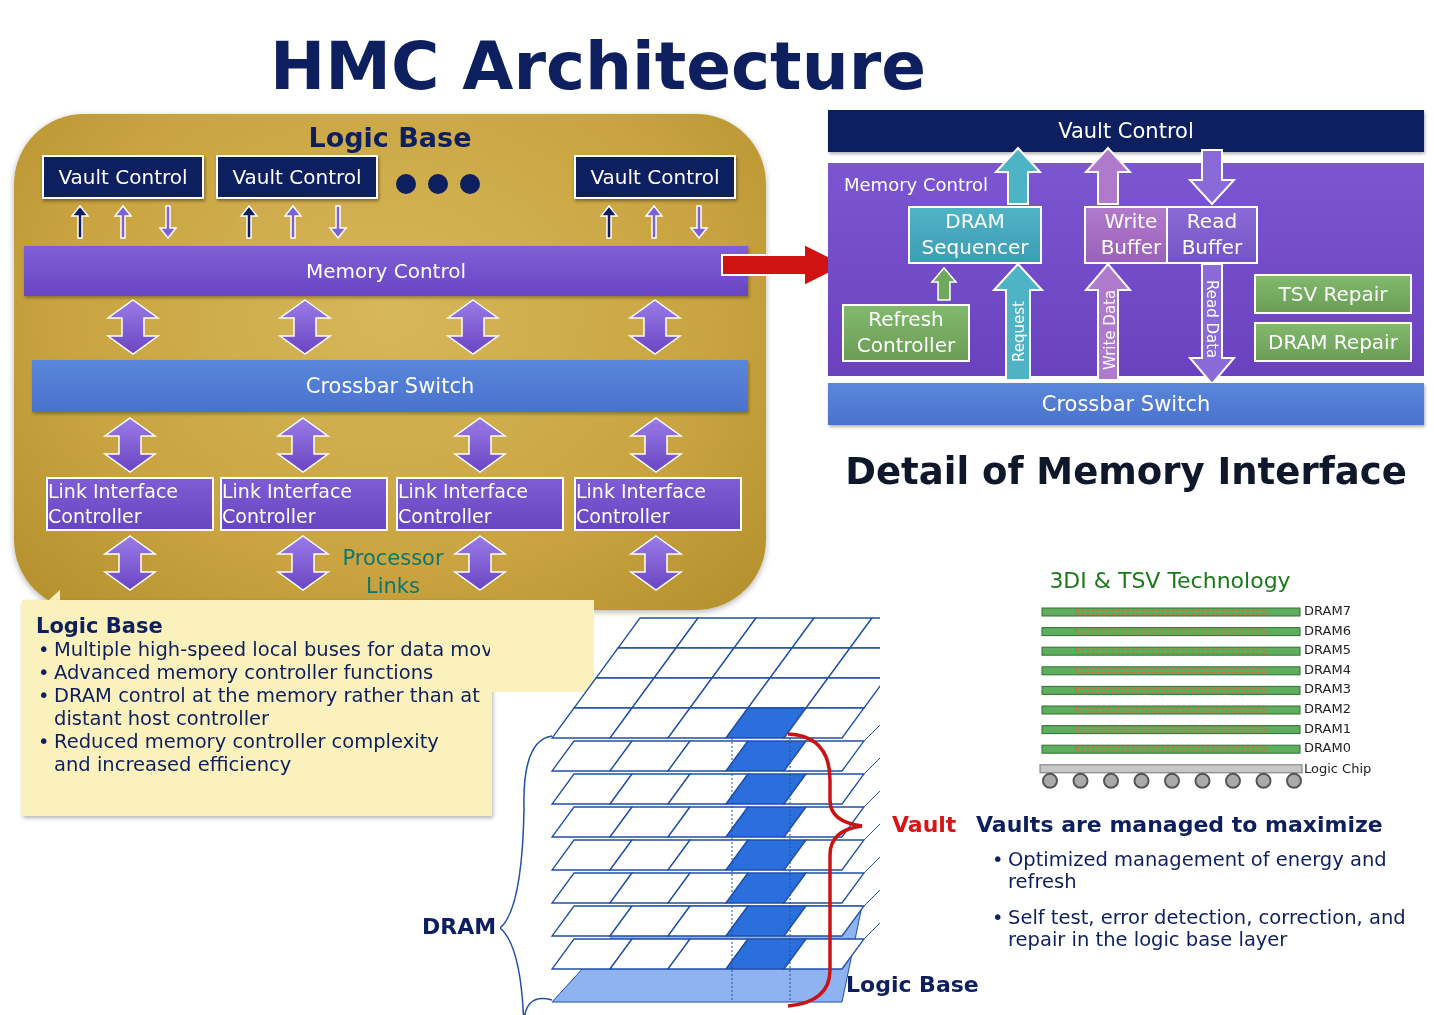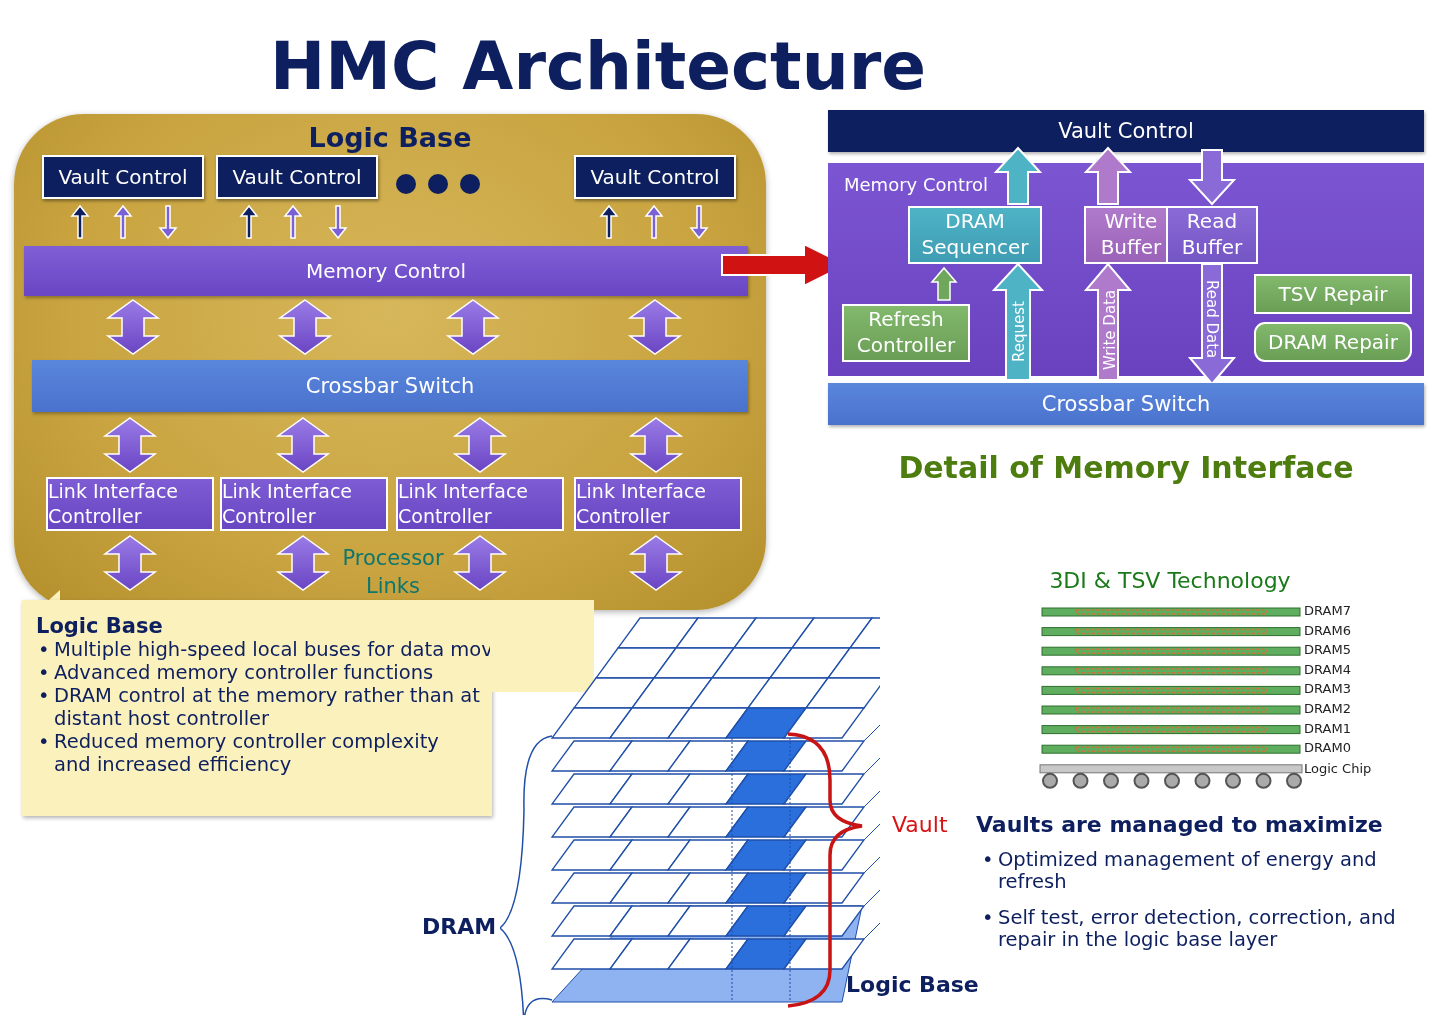--- a/index.html
+++ b/index.html
@@ -24,29 +24,29 @@
   .callout li{position:relative;padding-left:18px;font-size:19.5px;color:#0d1f5e;line-height:23px;}
   .callout li::before{content:"•";position:absolute;left:2px;}
   
   .mi-vc{left:828px;top:110px;width:596px;height:42px;background:#0d1f5e;color:#fff;font-size:21px;text-align:center;line-height:42px;box-shadow:1px 2px 3px rgba(0,0,0,0.3);}
   .mi-box{left:828px;top:163px;width:596px;height:213px;background:linear-gradient(#7c55d2,#6a42c0);}
   .mi-label{color:#fff;font-size:18px;}
   .mi-sub{color:#fff;font-size:20px;text-align:center;line-height:26px;border:2px solid #fff;box-sizing:border-box;}
   .mi-cs{left:828px;top:383px;width:596px;height:42px;background:linear-gradient(#5a86dc,#4a72cd);color:#fff;font-size:21px;text-align:center;line-height:42px;box-shadow:1px 2px 3px rgba(0,0,0,0.3);}
   .vtext{color:#fff;font-size:15px;writing-mode:vertical-rl;transform:rotate(180deg);white-space:nowrap;}
   .vtext-down{color:#fff;font-size:15px;writing-mode:vertical-rl;white-space:nowrap;}
-  .mi-caption{left:828px;top:450px;width:596px;text-align:center;font-weight:bold;font-size:30px;color:#4d7c0f;}
+  .mi-caption{left:828px;top:450px;width:596px;text-align:center;font-weight:bold;font-size:37px;color:#0f172a;}
   
   .tsv-title{left:1040px;top:568px;width:260px;text-align:center;font-size:22px;color:#1a7a1a;}
   .dram-lbl{font-size:13px;color:#222;}
   
-  .vault-lbl{font-weight:normal;color:#d81414;font-size:22px;}
+  .vault-lbl{font-weight:bold;color:#d81414;font-size:22px;}
   .vault-h{font-weight:bold;color:#0d1f5e;font-size:22px;line-height:25px;}
   .vault-list li{position:relative;padding-left:18px;font-size:19.5px;color:#0d1f5e;line-height:22px;margin-bottom:14px;}
-  .vault-list{margin:4px;padding:0;list-style:none;}
+  .vault-list{margin:14px;padding:0;list-style:none;}
   .vault-list li::before{content:"•";position:absolute;left:2px;}
   .dram-word{font-weight:bold;color:#0d1f5e;font-size:22px;}
   .lb-word{font-weight:bold;color:#0d1f5e;font-size:22px;}
 </style>
 </head>
 <body>
 
 <div class="abs title">HMC Architecture</div>
 
 <div class="abs lb-panel"></div>
@@ -177,21 +177,21 @@
 </div>
 <div class="abs mi-sub" style="left:1166px;top:206px;width:92px;height:58px;background:linear-gradient(#8a6ad6,#7455c4);">
   <div>Read</div>
   <div>Buffer</div>
 </div>
 <div class="abs mi-sub" style="left:842px;top:304px;width:128px;height:58px;background:linear-gradient(#82b96c,#6a9e56);">
   <div>Refresh</div>
   <div>Controller</div>
 </div>
 <div class="abs mi-sub" style="left:1254px;top:274px;width:158px;height:40px;line-height:36px;background:linear-gradient(#82b96c,#6a9e56);">TSV Repair</div>
-<div class="abs mi-sub" style="left:1254px;top:322px;width:158px;height:40px;line-height:36px;background:linear-gradient(#82b96c,#6a9e56);border-radius:11px;">DRAM Repair</div>
+<div class="abs mi-sub" style="left:1254px;top:322px;width:158px;height:40px;line-height:36px;background:linear-gradient(#82b96c,#6a9e56);">DRAM Repair</div>
 
 <div class="abs vtext" style="left:1010px;top:292px;height:70px;">Request</div>
 <div class="abs vtext" style="left:1101px;top:284px;height:86px;">Write Data</div>
 <div class="abs vtext-down" style="left:1203px;top:280px;height:86px;">Read Data</div>
 
 <div class="abs mi-cs">Crossbar Switch</div>
 <div class="abs mi-caption">Detail of Memory Interface</div>
 
 <div class="abs tsv-title">3DI &amp; TSV Technology</div>
 <svg class="abs" style="left:1036px;top:600px;" width="270" height="195" id="tsv-svg">

